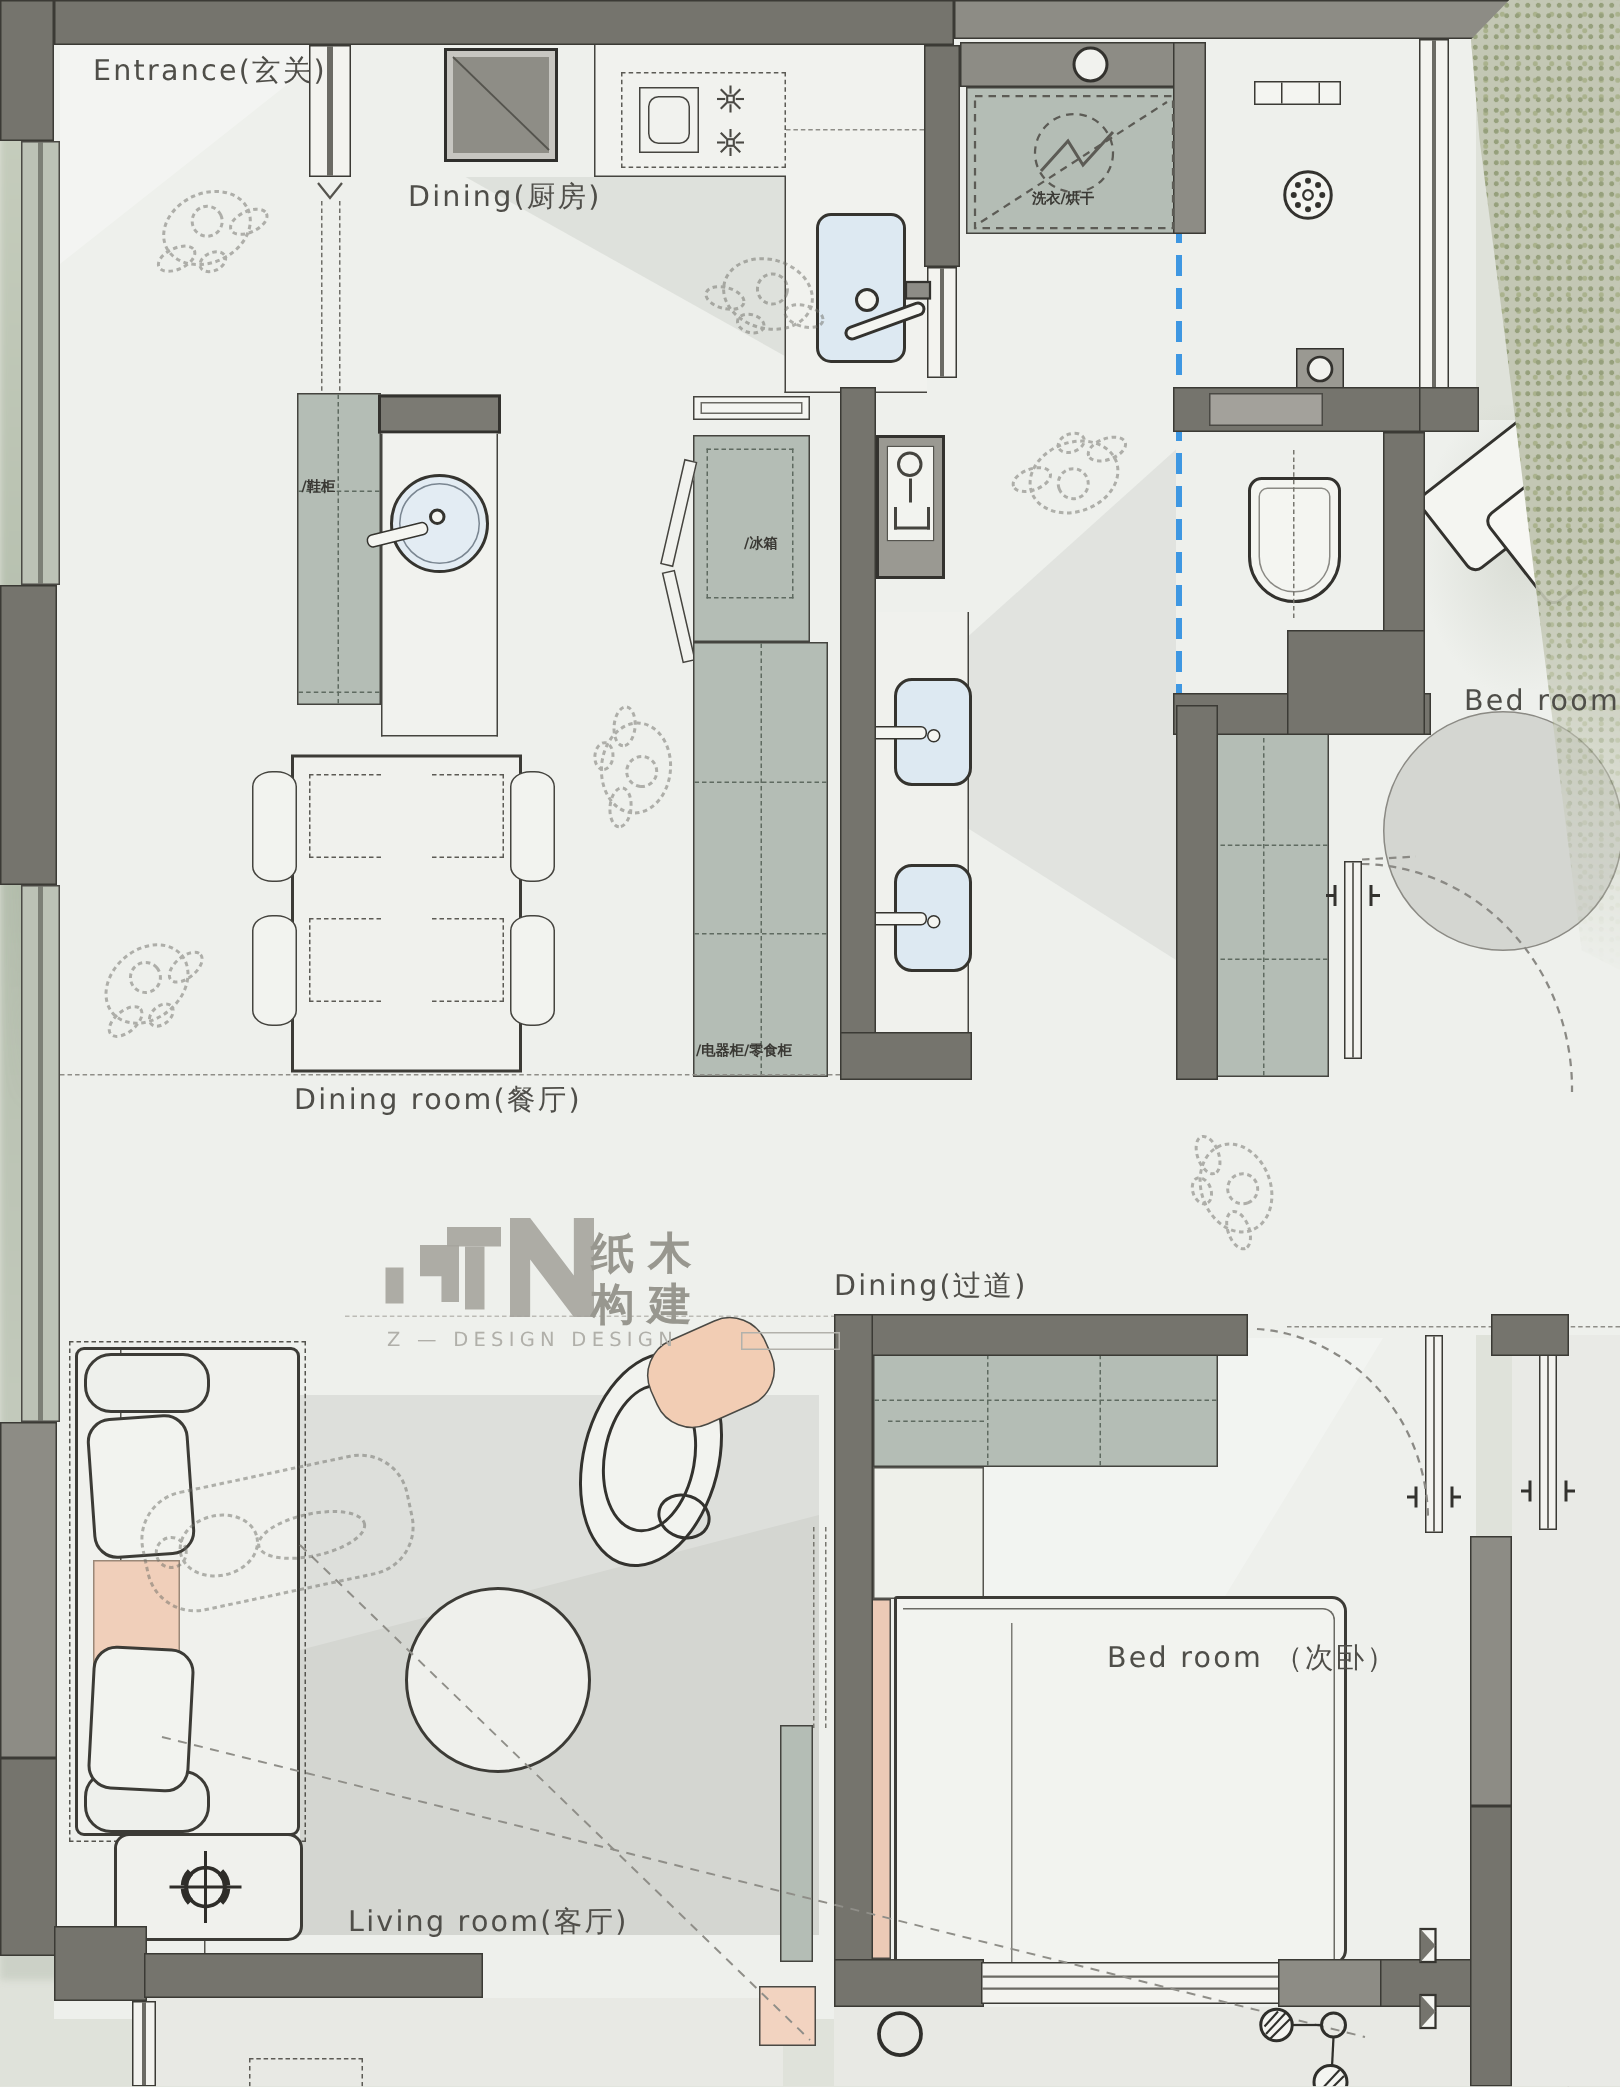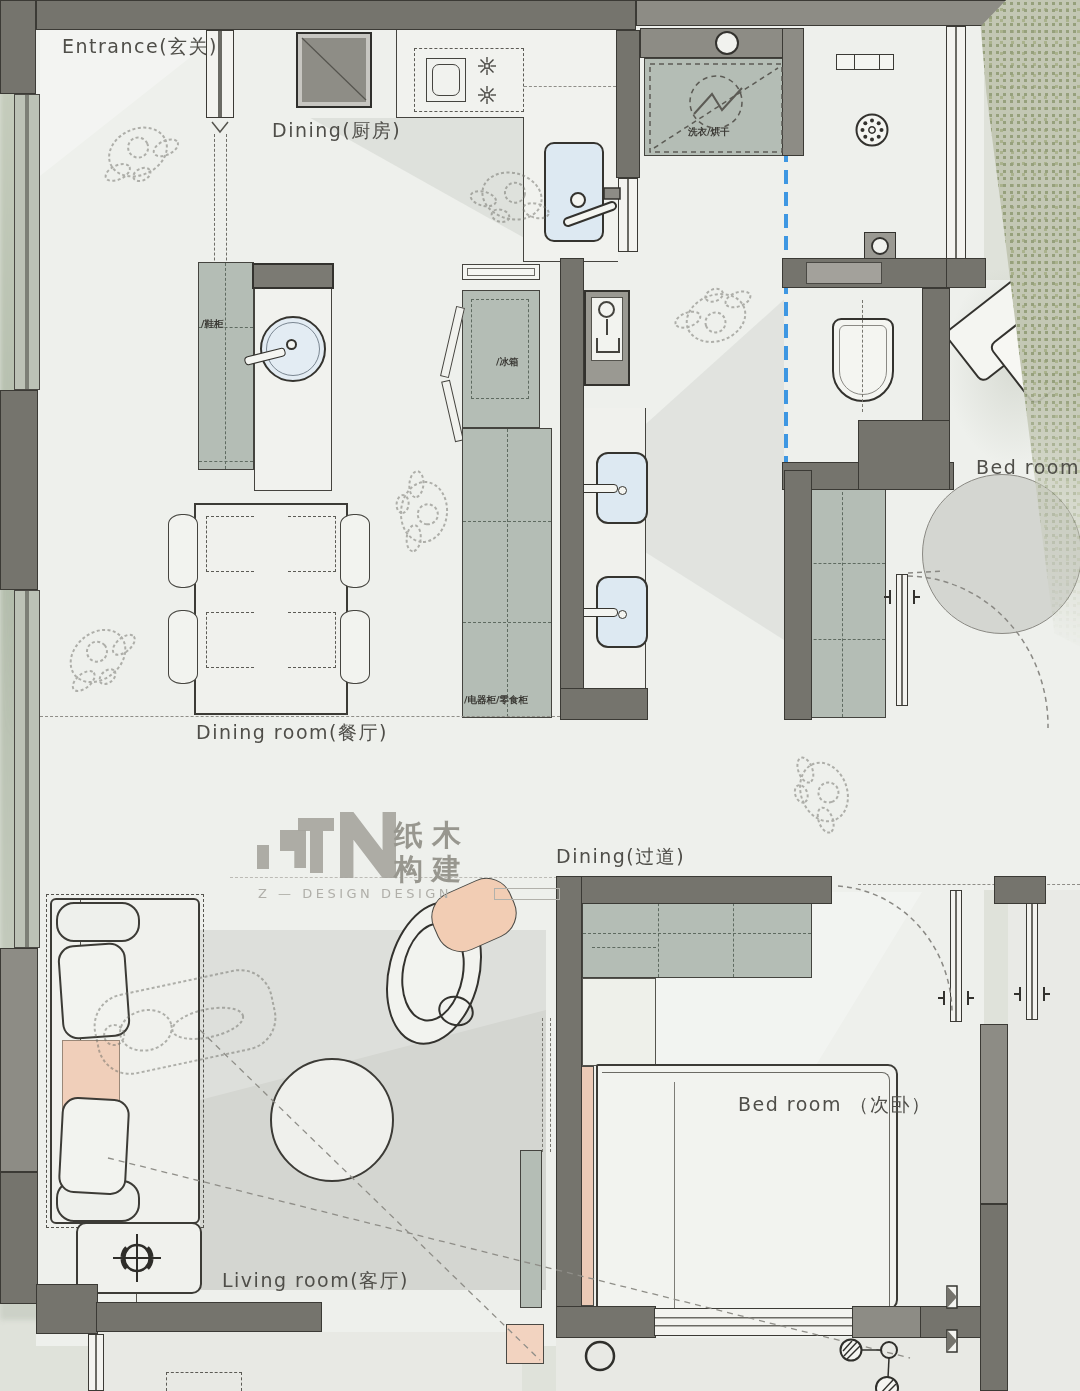--- a/index.html
+++ b/index.html
@@ -377,21 +377,21 @@
   <div class="abs logoBlk" style="left:340px;top:812px;width:56px;height:66px;clip-path:polygon(0 0,24% 0,76% 58%,76% 0,100% 0,100% 100%,76% 100%,24% 42%,24% 100%,0 100%);"></div>
   <div class="abs" style="left:394px;top:816px;font-size:29px;font-weight:bold;color:#98978f;letter-spacing:9px;">纸木</div>
   <div class="abs" style="left:394px;top:850px;font-size:29px;font-weight:bold;color:#98978f;letter-spacing:9px;">构建</div>
   <div class="abs" style="left:258px;top:886px;font-size:13px;color:#b0afa9;letter-spacing:3.5px;">Z — DESIGN DESIGN</div>
   <div class="abs" style="left:494px;top:888px;width:66px;height:12px;border:1.5px solid #b2b1ab;"></div>
 
   <div class="abs lbl" style="left:62px;top:34px;">Entrance(玄关)</div>
   <div class="abs lbl" style="left:272px;top:118px;">Dining(厨房)</div>
   <div class="abs lbl" style="left:196px;top:720px;">Dining room(餐厅)</div>
   <div class="abs lbl" style="left:556px;top:844px;">Dining(过道)</div>
-  <div class="abs lbl" style="left:222px;top:1268px;">Living room(客厅)</div>
+  <div class="abs lbl" style="left:232px;top:1268px;">Living room(客厅)</div>
   <div class="abs lbl" style="left:976px;top:456px;">Bed room</div>
   <div class="abs lbl" style="left:738px;top:1076px;margin-top:16px;">Bed room （次卧）</div>
 
   <div class="abs lbl sm" style="left:688px;top:126px;">洗衣/烘干</div>
   <div class="abs lbl sm" style="left:201px;top:318px;">/鞋柜</div>
   <div class="abs lbl sm" style="left:496px;top:356px;">/冰箱</div>
   <div class="abs lbl sm" style="left:464px;top:694px;">/电器柜/零食柜</div>
 
 </div>
 

